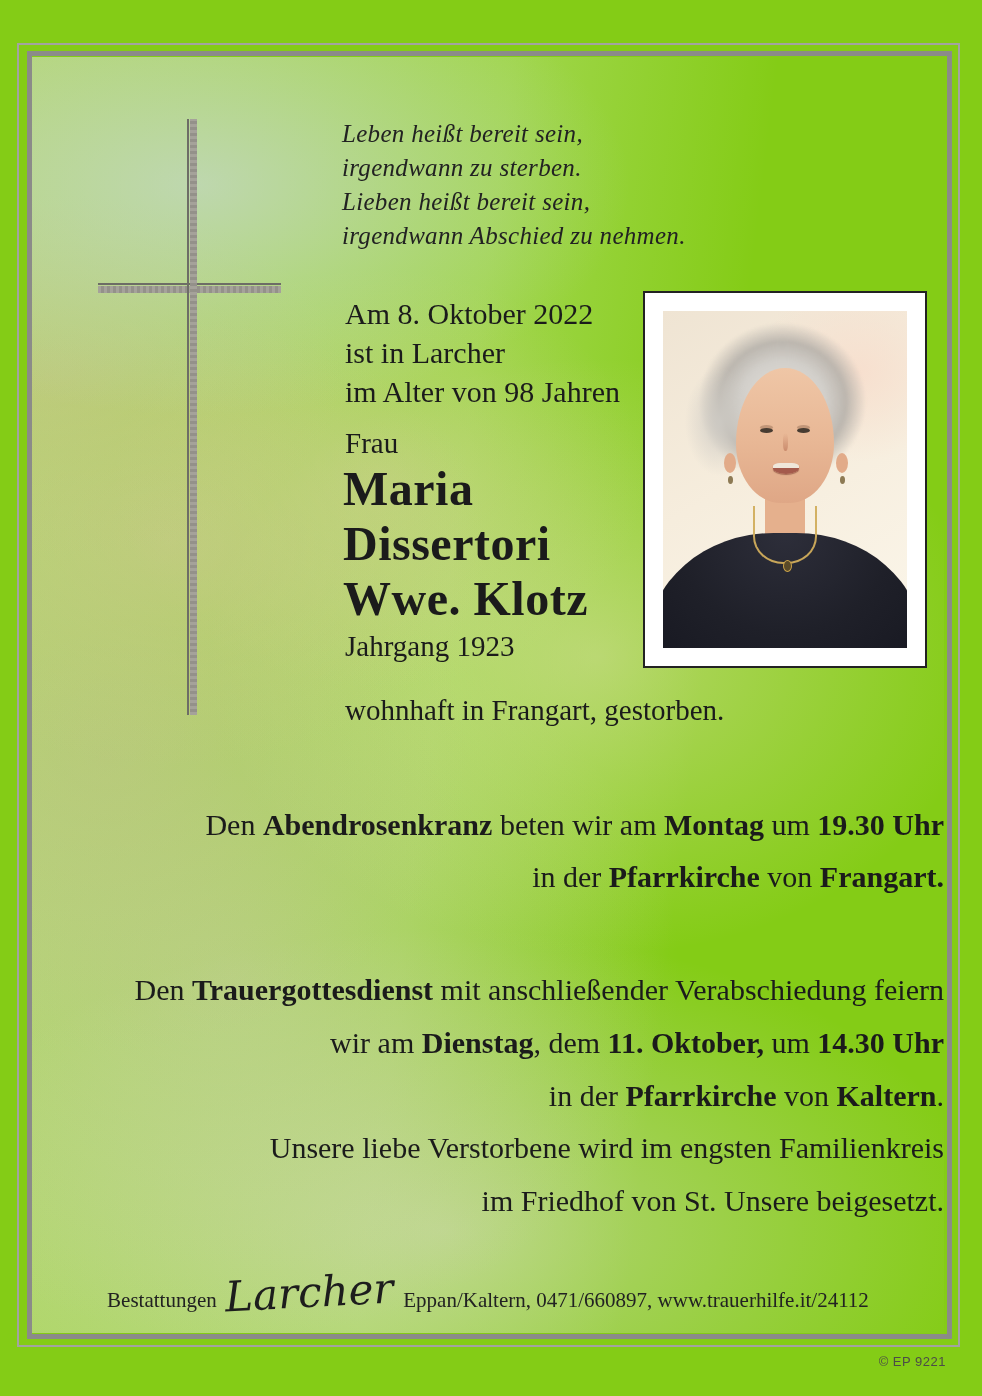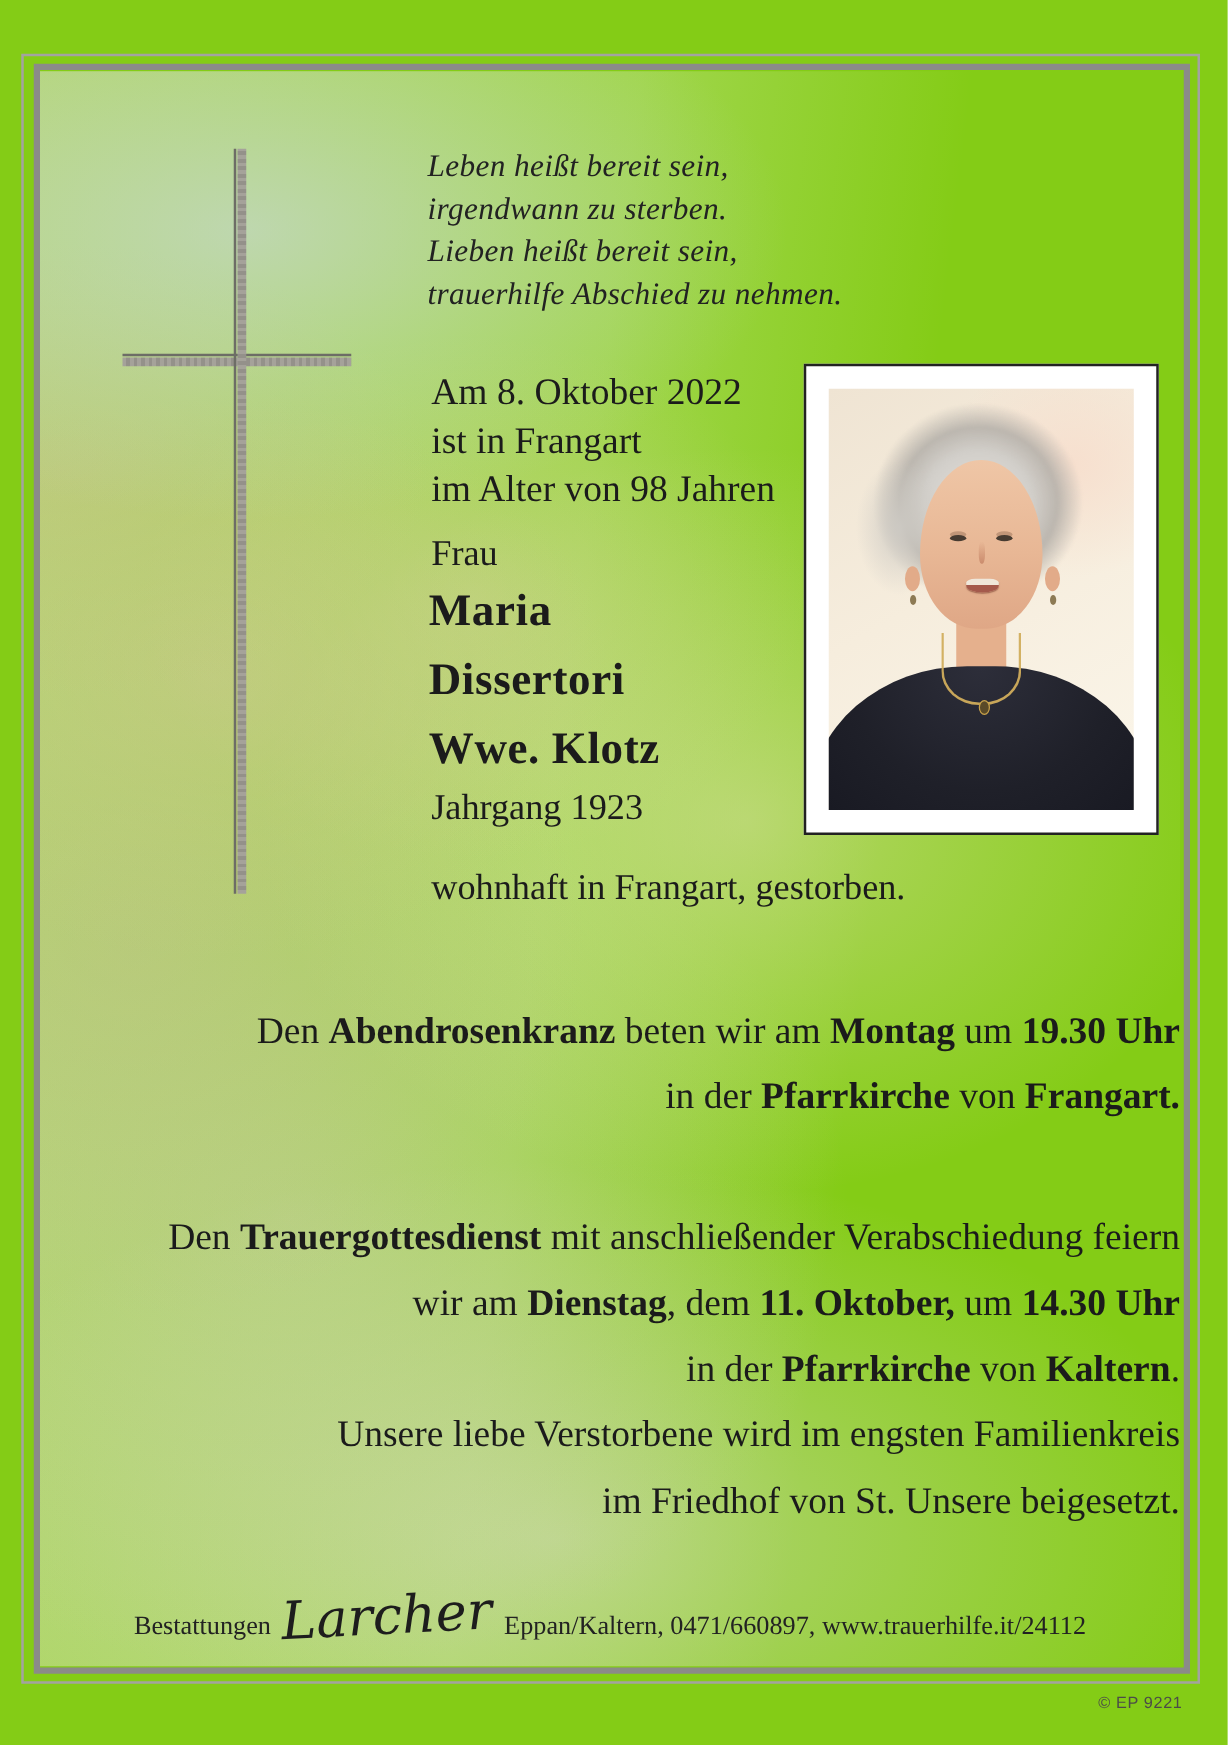--- a/index.html
+++ b/index.html
@@ -33,21 +33,21 @@
   .cross-h-bar{position:absolute; left:98px; top:286px; width:183px; height:7px;
     background:repeating-linear-gradient(90deg,#a5a29a 0 3px,#94918a 3px 6px);}
   .cross-v-line{position:absolute; left:187px; top:119px; width:2px; height:596px; background:#6d6d66;}
   .cross-v-bar{position:absolute; left:190px; top:119px; width:7px; height:596px;
     background:repeating-linear-gradient(0deg,#a5a29a 0 3px,#94918a 3px 6px);}
 
   .poem{position:absolute; left:342px; top:117px; font-style:italic;
     font-size:25px; line-height:34px; letter-spacing:0.3px; color:#222;}
   .intro{position:absolute; left:345px; top:294px; font-size:30px; line-height:39px;}
   .salutation{position:absolute; left:345px; top:427px; font-size:29px;}
-  .name{position:absolute; left:343px; top:461px; font-size:36px; font-weight:bold;
+  .name{position:absolute; left:343px; top:461px; font-size:48px; font-weight:bold;
     line-height:55px; letter-spacing:0.5px;}
   .birth-year{position:absolute; left:345px; top:630px; font-size:29px;}
   .residence{position:absolute; left:345px; top:694px; font-size:29px;}
 
   .cline{position:absolute; left:32px; right:38px; text-align:right; font-size:30px; white-space:nowrap;}
   .cline .b{font-weight:bold;}
   .l-ros1{top:808px;} .l-ros2{top:860px;}
   .l-fun1{top:973px;} .l-fun2{top:1026px;} .l-fun3{top:1079px;}
   .l-bur1{top:1131px;} .l-bur2{top:1184px;}
 
@@ -111,26 +111,26 @@
     <div class="cross-h-line"></div>
     <div class="cross-h-bar"></div>
     <div class="cross-v-line"></div>
     <div class="cross-v-bar"></div>
   </div>
 
   <div class="poem">
     <div>Leben heißt bereit sein,</div>
     <div>irgendwann zu sterben.</div>
     <div>Lieben heißt bereit sein,</div>
-    <div>trauerhilfe Abschied zu nehmen.</div>
+    <div>irgendwann Abschied zu nehmen.</div>
   </div>
 
   <div class="intro">
     <div>Am 8. Oktober 2022</div>
-    <div>ist in Frangart</div>
+    <div>ist in Larcher</div>
     <div>im Alter von 98 Jahren</div>
   </div>
 
   <div class="salutation">Frau</div>
 
   <div class="name">
     <div>Maria</div>
     <div>Dissertori</div>
     <div>Wwe. Klotz</div>
   </div>

